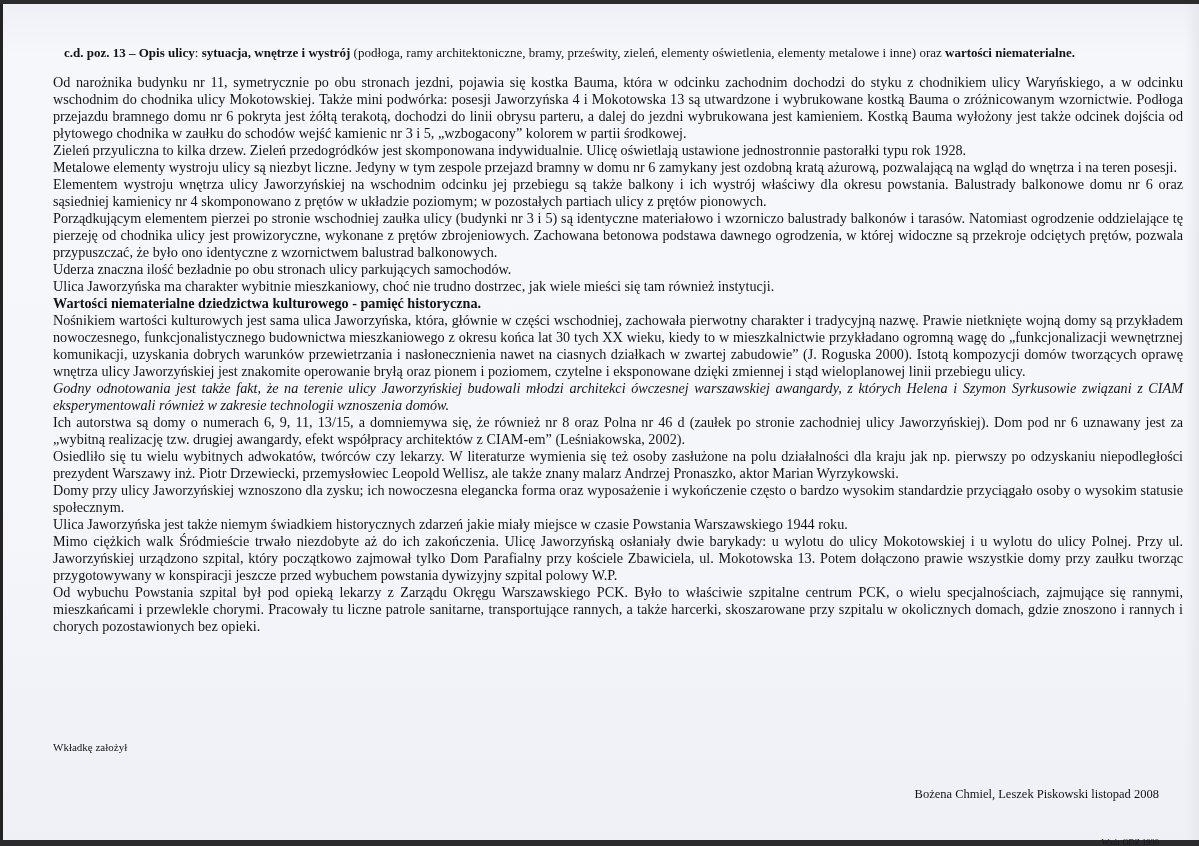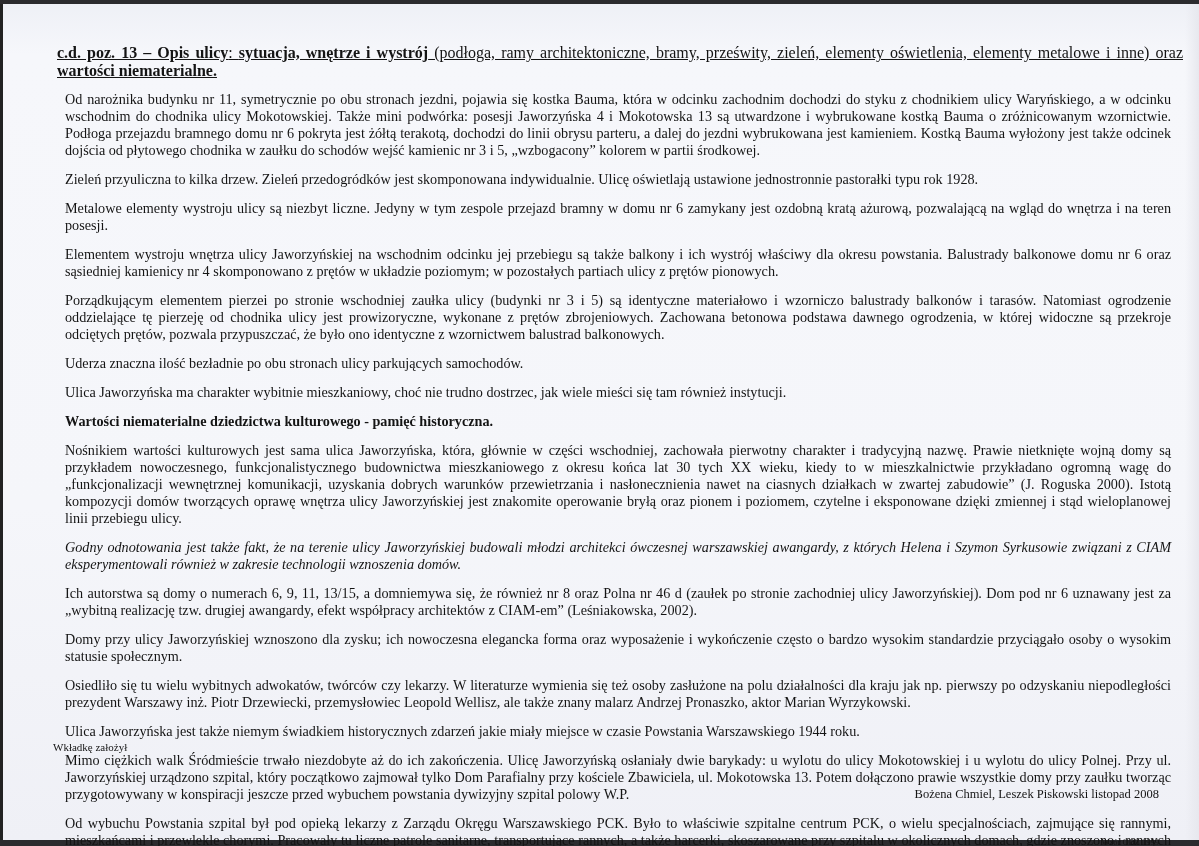--- a/index.html
+++ b/index.html
@@ -17,23 +17,23 @@
     border-left: 3px solid #222;
   }
   .page::after {
     content: ""; position: absolute; right: 0; top: 0; width: 14px; height: 100%;
     background: linear-gradient(90deg, rgba(255,255,255,0) 0%, #e7e8ee 100%);
   }
   .content {
     position: absolute; left: 50px; top: 40px; width: 1130px;
     font-size: 14.2px; line-height: 17px;
   }
-  .heading { font-size: 16px; line-height: 17.5px; margin: 0 0 12px 4px; text-decoration: underline; }
+  .heading { font-size: 13px; line-height: 17.5px; margin: 0 0 12px 11px; }
   .heading b { font-weight: bold; }
-  p { margin: 12px; text-align: justify; }
+  p { margin: 0; text-align: justify; }
   .bold { font-weight: bold; }
   .italic { font-style: italic; }
   .footer-left {
     position: absolute; left: 50px; top: 737px; font-size: 11px;
   }
   .footer-right {
     position: absolute; right: 40px; top: 783px; font-size: 12.5px; text-align: left;
   }
   .footer-form {
     position: absolute; right: 40px; top: 833px; font-size: 8.5px;
@@ -50,22 +50,22 @@
     <p>Zieleń przyuliczna to kilka drzew. Zieleń przedogródków jest skomponowana indywidualnie. Ulicę oświetlają ustawione jednostronnie pastorałki typu rok 1928.</p>
     <p>Metalowe elementy wystroju ulicy są niezbyt liczne. Jedyny w tym zespole przejazd bramny w domu nr 6 zamykany jest ozdobną kratą ażurową, pozwalającą na wgląd do wnętrza i na teren posesji.</p>
     <p>Elementem wystroju wnętrza ulicy Jaworzyńskiej na wschodnim odcinku jej przebiegu są także balkony i ich wystrój właściwy dla okresu powstania. Balustrady balkonowe domu nr 6 oraz sąsiedniej kamienicy nr 4 skomponowano z prętów w układzie poziomym; w pozostałych partiach ulicy z prętów pionowych.</p>
     <p>Porządkującym elementem pierzei po stronie wschodniej zaułka ulicy (budynki nr 3 i 5) są identyczne materiałowo i wzorniczo balustrady balkonów i tarasów. Natomiast ogrodzenie oddzielające tę pierzeję od chodnika ulicy jest prowizoryczne, wykonane z prętów zbrojeniowych. Zachowana betonowa podstawa dawnego ogrodzenia, w której widoczne są przekroje odciętych prętów, pozwala przypuszczać, że było ono identyczne z wzornictwem balustrad balkonowych.</p>
     <p>Uderza znaczna ilość bezładnie po obu stronach ulicy parkujących samochodów.</p>
     <p>Ulica Jaworzyńska ma charakter wybitnie mieszkaniowy, choć nie trudno dostrzec, jak wiele mieści się tam również instytucji.</p>
     <p class="bold">Wartości niematerialne dziedzictwa kulturowego - pamięć historyczna.</p>
     <p>Nośnikiem wartości kulturowych jest sama ulica Jaworzyńska, która, głównie w części wschodniej, zachowała pierwotny charakter i tradycyjną nazwę. Prawie nietknięte wojną domy są przykładem nowoczesnego, funkcjonalistycznego budownictwa mieszkaniowego z okresu  końca lat 30 tych XX wieku, kiedy to w mieszkalnictwie przykładano ogromną wagę do „funkcjonalizacji wewnętrznej komunikacji, uzyskania dobrych warunków przewietrzania i nasłonecznienia nawet na ciasnych działkach w zwartej zabudowie” (J. Roguska 2000). Istotą kompozycji domów tworzących oprawę wnętrza ulicy Jaworzyńskiej jest znakomite operowanie bryłą oraz pionem i poziomem, czytelne i eksponowane dzięki zmiennej i stąd wieloplanowej linii przebiegu ulicy.</p>
     <p class="italic">Godny odnotowania jest także fakt, że na terenie ulicy Jaworzyńskiej budowali młodzi architekci ówczesnej warszawskiej awangardy, z których Helena i Szymon Syrkusowie związani z CIAM eksperymentowali również w zakresie technologii wznoszenia domów.</p>
     <p>Ich autorstwa są domy o numerach 6, 9, 11, 13/15, a domniemywa się, że również nr 8 oraz Polna nr 46 d (zaułek po stronie zachodniej ulicy Jaworzyńskiej). Dom pod nr 6 uznawany jest za „wybitną realizację tzw. drugiej awangardy, efekt współpracy architektów z CIAM-em” (Leśniakowska, 2002).</p>
+    <p>Osiedliło się tu wielu wybitnych adwokatów, twórców czy lekarzy. W literaturze wymienia się też osoby zasłużone na polu działalności dla kraju jak np. pierwszy po odzyskaniu niepodległości prezydent Warszawy inż. Piotr Drzewiecki, przemysłowiec Leopold Wellisz, ale także znany malarz Andrzej Pronaszko, aktor Marian Wyrzykowski.</p>
     <p>Domy przy ulicy Jaworzyńskiej wznoszono dla zysku; ich nowoczesna elegancka forma oraz wyposażenie i wykończenie często o bardzo wysokim standardzie przyciągało osoby o wysokim statusie społecznym.</p>
-    <p>Osiedliło się tu wielu wybitnych adwokatów, twórców czy lekarzy. W literaturze wymienia się też osoby zasłużone na polu działalności dla kraju jak np. pierwszy po odzyskaniu niepodległości prezydent Warszawy inż. Piotr Drzewiecki, przemysłowiec Leopold Wellisz, ale także znany malarz Andrzej Pronaszko, aktor Marian Wyrzykowski.</p>
     <p>Ulica Jaworzyńska jest także niemym świadkiem historycznych zdarzeń jakie miały miejsce w czasie Powstania Warszawskiego 1944 roku.</p>
     <p>Mimo ciężkich walk Śródmieście trwało niezdobyte aż do ich zakończenia. Ulicę Jaworzyńską osłaniały dwie barykady: u wylotu do ulicy Mokotowskiej i u wylotu do ulicy Polnej. Przy ul. Jaworzyńskiej urządzono szpital, który początkowo zajmował tylko Dom Parafialny przy kościele Zbawiciela, ul. Mokotowska 13. Potem dołączono prawie wszystkie domy przy zaułku tworząc przygotowywany w konspiracji jeszcze przed wybuchem powstania dywizyjny szpital polowy W.P.</p>
     <p>Od wybuchu Powstania szpital był pod opieką lekarzy z Zarządu Okręgu Warszawskiego PCK. Było to właściwie szpitalne centrum PCK, o wielu specjalnościach, zajmujące się rannymi, mieszkańcami i przewlekle chorymi. Pracowały tu liczne patrole sanitarne, transportujące rannych, a także harcerki, skoszarowane przy szpitalu w okolicznych domach, gdzie znoszono i rannych i chorych pozostawionych bez opieki.</p>
   </div>
 
   <div class="footer-left">Wkładkę założył</div>
   <div class="footer-right">Bożena Chmiel, Leszek Piskowski  listopad 2008</div>
   <div class="footer-form">Wzór ODZ 1999</div>
 </div>
 

